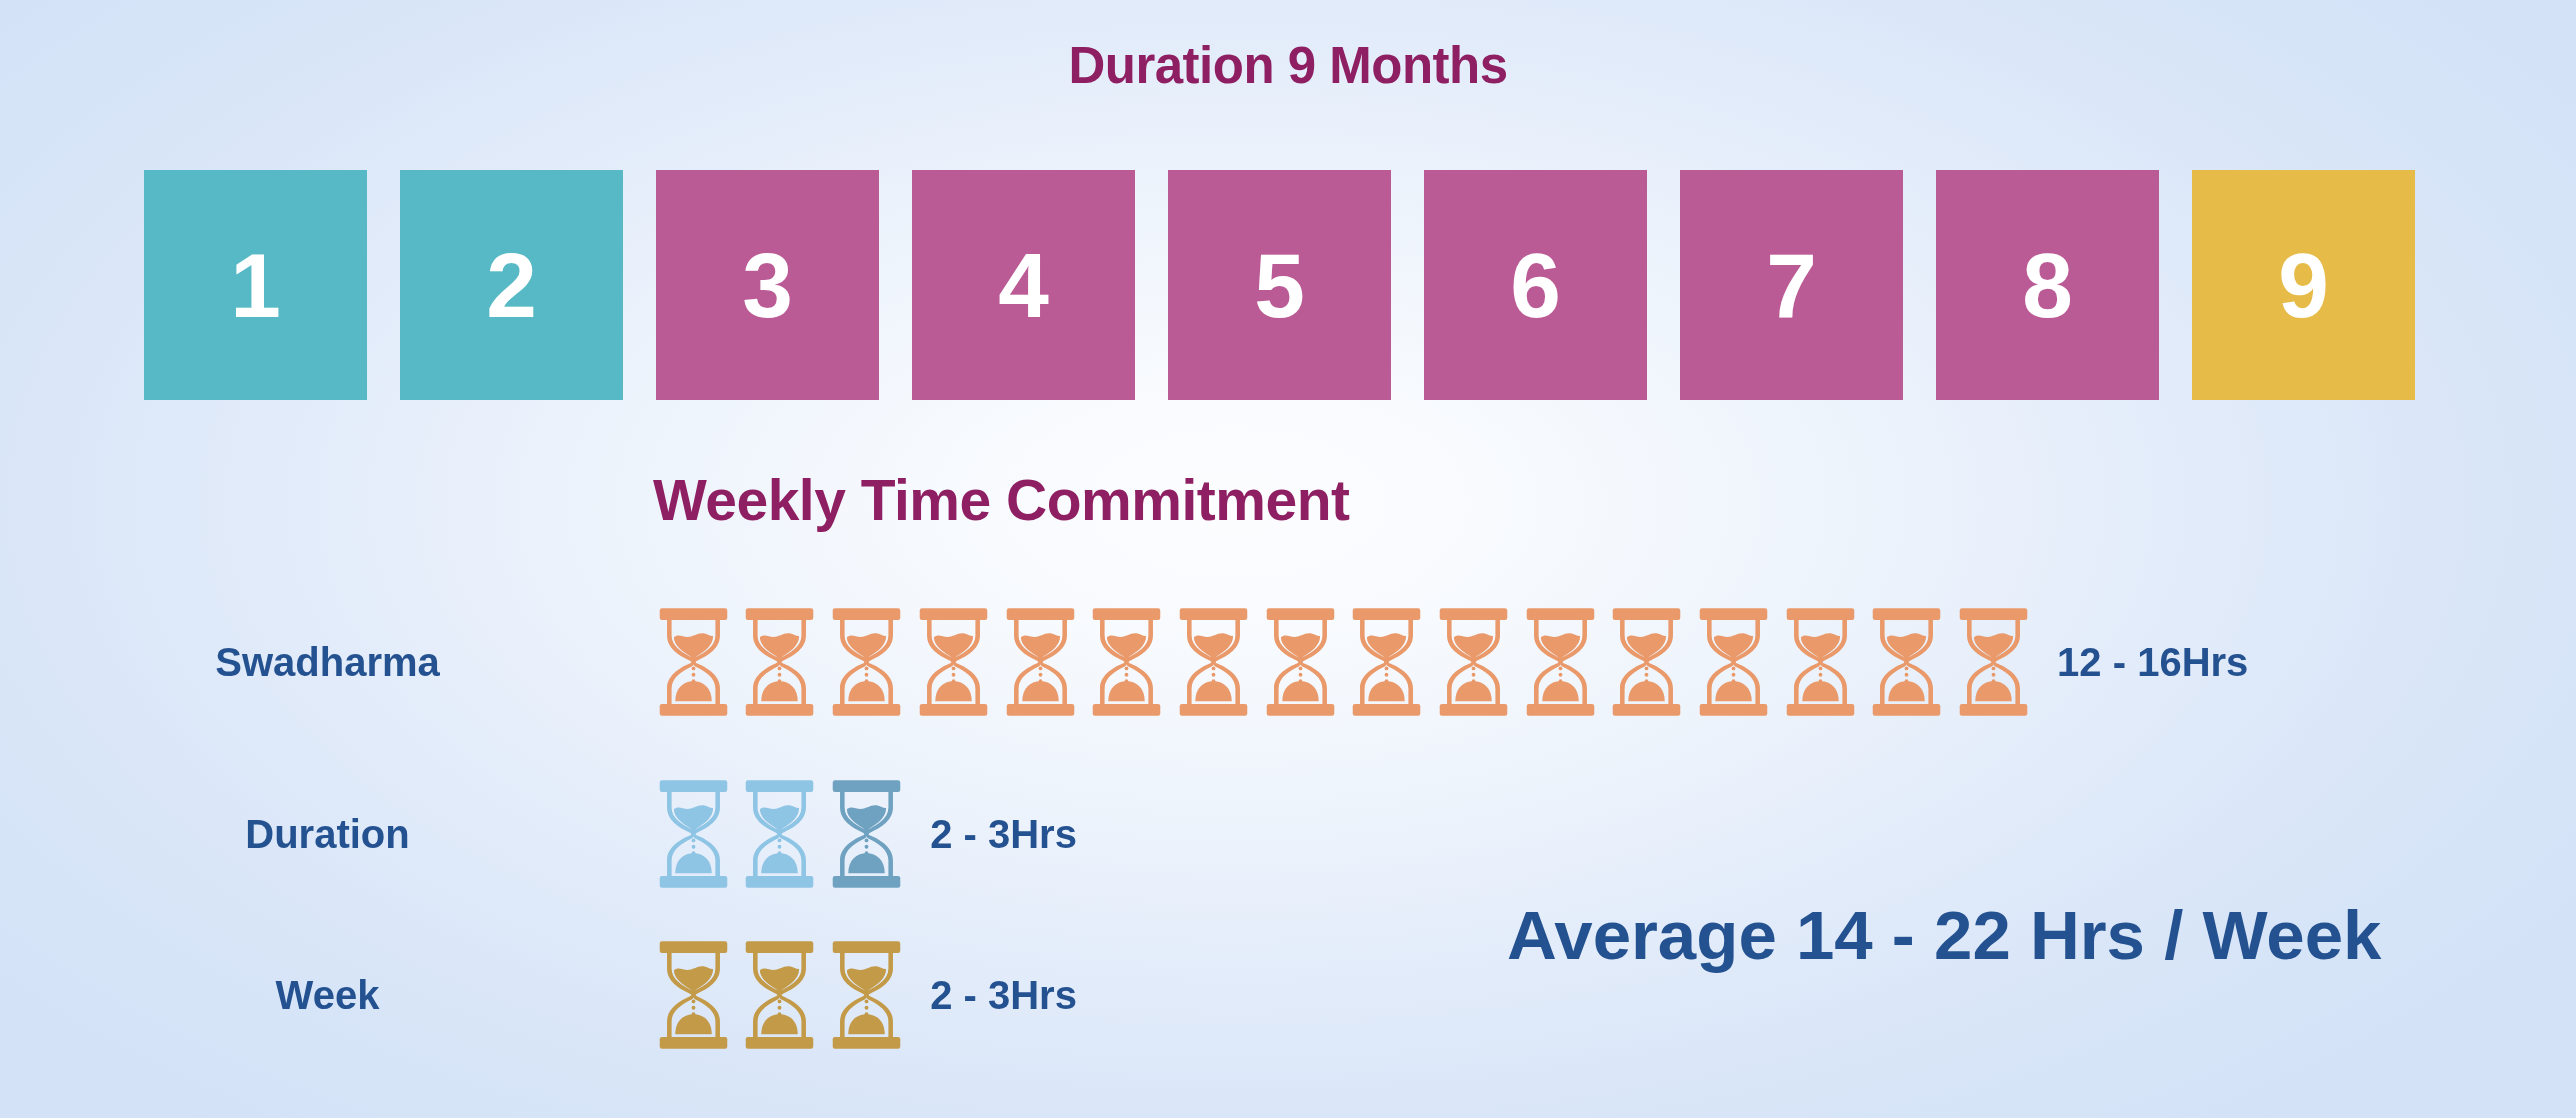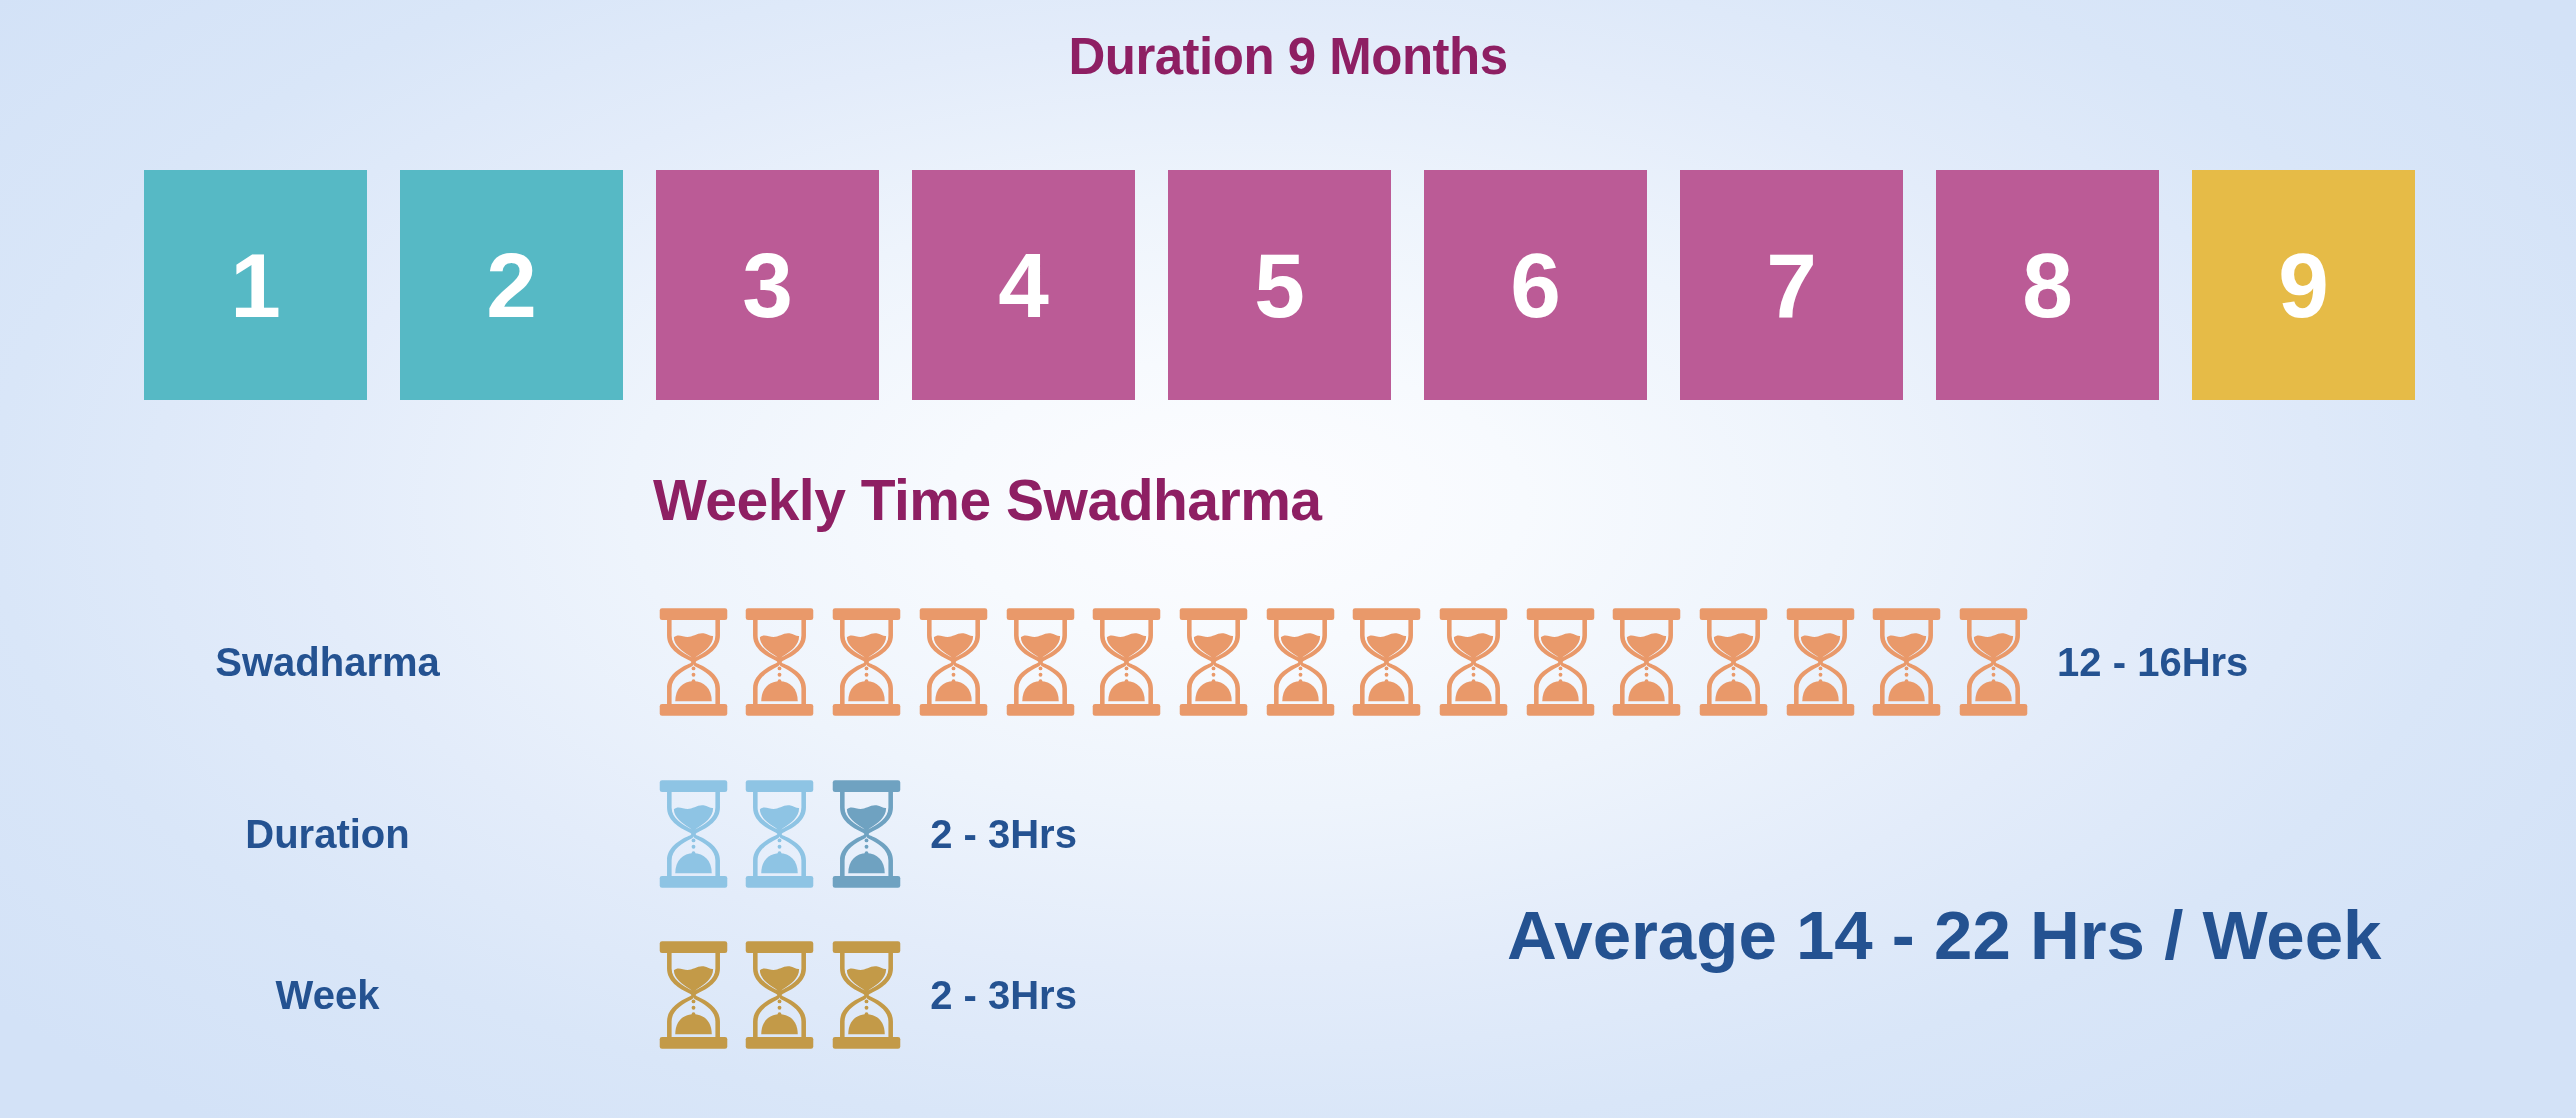--- a/index.html
+++ b/index.html
@@ -25,21 +25,21 @@
         #eef4fc 38%,
         #e3ecfa 58%,
         #d9e6f8 78%,
         #d3e2f7 100%);
     overflow: hidden;
   }
 
   
   .duration-title {
     position: absolute;
-    top: 27px;
+    top: 36px;
     left: 0;
     width: 2576px;
     text-align: center;
     font-size: 51px;
     font-weight: bold;
     letter-spacing: -0.5px;
     color: #8e1f63;
     white-space: nowrap;
   }
 
@@ -156,21 +156,21 @@
         <span>7</span>
       </div>
       <div class="month-box" style="background: rgb(187, 91, 150);">
         <span>8</span>
       </div>
       <div class="month-box" style="background: rgb(230, 187, 71);">
         <span>9</span>
       </div>
     </div>
 
-  <div class="weekly-heading">Weekly Time Swadharma</div>
+  <div class="weekly-heading">Weekly Time Commitment</div>
 
   <div class="commit-row" id="row-swadharma">
     <div class="row-label">Swadharma</div>
     <div class="glass-strip">
         <svg viewBox="0 0 80 118" width="73" height="108" class="hourglass">
           <g fill="#e9996a">
             <rect x="3" y="0" width="74" height="13" rx="2.5"></rect>
             <rect x="3" y="105" width="74" height="13" rx="2.5"></rect>
             <path d="M11,13 L11,30 C11,44 24,52 35,57 C38.5,58.6 38.5,59.4 35,61 C24,66 11,74 11,88 L11,105 L16,105 L16,88 C16,76 28,69 38,64 C41.5,62.3 41.5,55.7 38,54 C28,49 16,42 16,30 L16,13 Z"></path>
             <path d="M69,13 L69,30 C69,44 56,52 45,57 C41.5,58.6 41.5,59.4 45,61 C56,66 69,74 69,88 L69,105 L64,105 L64,88 C64,76 52,69 42,64 C38.5,62.3 38.5,55.7 42,54 C52,49 64,42 64,30 L64,13 Z"></path>

